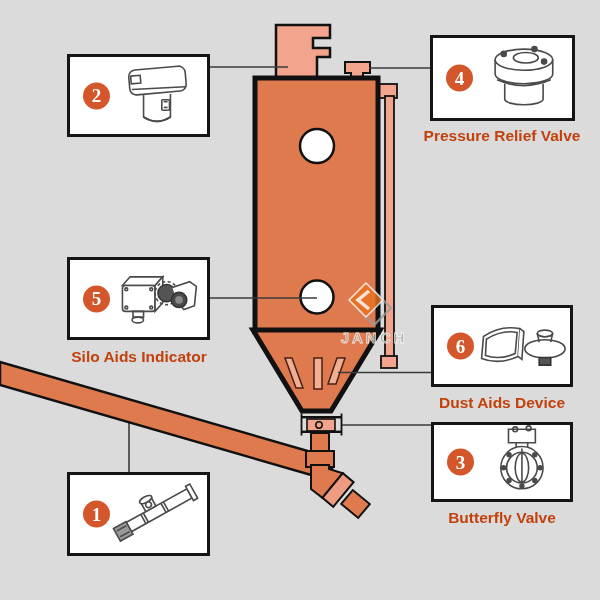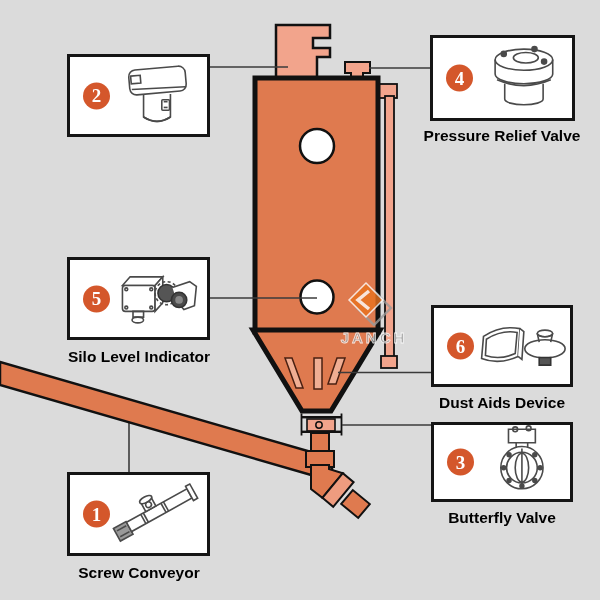--- a/index.html
+++ b/index.html
@@ -12,21 +12,21 @@
     position:absolute;background:#ffffff;border:3px solid #151515;box-sizing:border-box;
   }
   .badge{
     position:absolute;left:13px;top:50%;transform:translateY(-50%);
     width:27px;height:27px;border-radius:50%;background:#D4572B;
     color:#ffffff;font-family:"Liberation Serif",serif;font-weight:bold;
     font-size:19px;display:flex;align-items:center;justify-content:center;
   }
   .illus{position:absolute;right:2px;top:50%;transform:translateY(-50%);}
   .caption{
-    position:absolute;text-align:center;color:#000000;
+    position:absolute;text-align:center;color:#c2410c;
     font-size:15.5px;font-weight:bold;white-space:nowrap;
   }
   .illus svg *{vector-effect:non-scaling-stroke;}
 </style>
 </head>
 <body>
 
 <div class="stage">
 
   <svg class="main" width="600" height="600" viewBox="0 0 600 600">
@@ -140,21 +140,21 @@
         <circle cx="60" cy="32" r="12" stroke-dasharray="3 2.5"></circle>
         <path d="M66,26 L84,20 L91,25 L89,45 L78,49 L71,41" fill="#ffffff"></path>
         <circle cx="73" cy="39" r="8" fill="#4a4a4a" stroke="#333"></circle>
         <circle cx="73" cy="39" r="4" fill="#888" stroke="none"></circle>
       </svg>
     </div>
     <div class="badge">
       <span>5</span>
     </div>
   </div>
-  <div class="caption" style="left:49px;top:348px;width:180px;">Silo Level Indicator</div>
+  <div class="caption" style="left:49px;top:348px;width:180px;">Silo Aids Indicator</div>
 
   <div class="callout-box" style="left:67px;top:472px;width:143px;height:84px;">
     <div class="badge">
       <span>1</span>
     </div>
     <div class="illus">
       <svg width="96" height="74" viewBox="0 0 100 74" fill="none" stroke="#4a4a4a" stroke-width="1.6">
         <g transform="rotate(-29 50 37)">
           <rect x="2" y="30" width="15" height="15" fill="#999"></rect>
           <line x1="4" y1="34" x2="15" y2="34"></line>
@@ -165,21 +165,20 @@
           <line x1="58" y1="31" x2="58" y2="42"></line>
             <line x1="61" y1="31" x2="61" y2="42"></line>
           <rect x="89" y="28" width="5" height="17" fill="#ffffff"></rect>
           <rect x="40" y="21" width="12" height="10" fill="#ffffff"></rect>
           <ellipse cx="46" cy="20" rx="7" ry="3" fill="#ffffff"></ellipse>
           <circle cx="46" cy="26" r="3"></circle>
         </g>
       </svg>
     </div>
   </div>
-  <div class="caption" style="left:49px;top:564px;width:180px;">Screw Conveyor</div>
 
   <div class="callout-box" style="left:431px;top:305px;width:142px;height:82px;">
     <div class="badge">
       <span>6</span>
     </div>
     <div class="illus">
       <svg width="96" height="70" viewBox="0 0 100 70" fill="none" stroke="#4a4a4a" stroke-width="1.6">
         <path d="M12,27 Q30,15 50,19 L48,48 Q28,57 10,50 Z" fill="#ffffff"></path>
         <path d="M15,30 Q31,20 47,23 L45,45 Q29,52 14,47 Z"></path>
         <path d="M50,19 L54,22 L52,51 L48,48" fill="#ffffff"></path>

